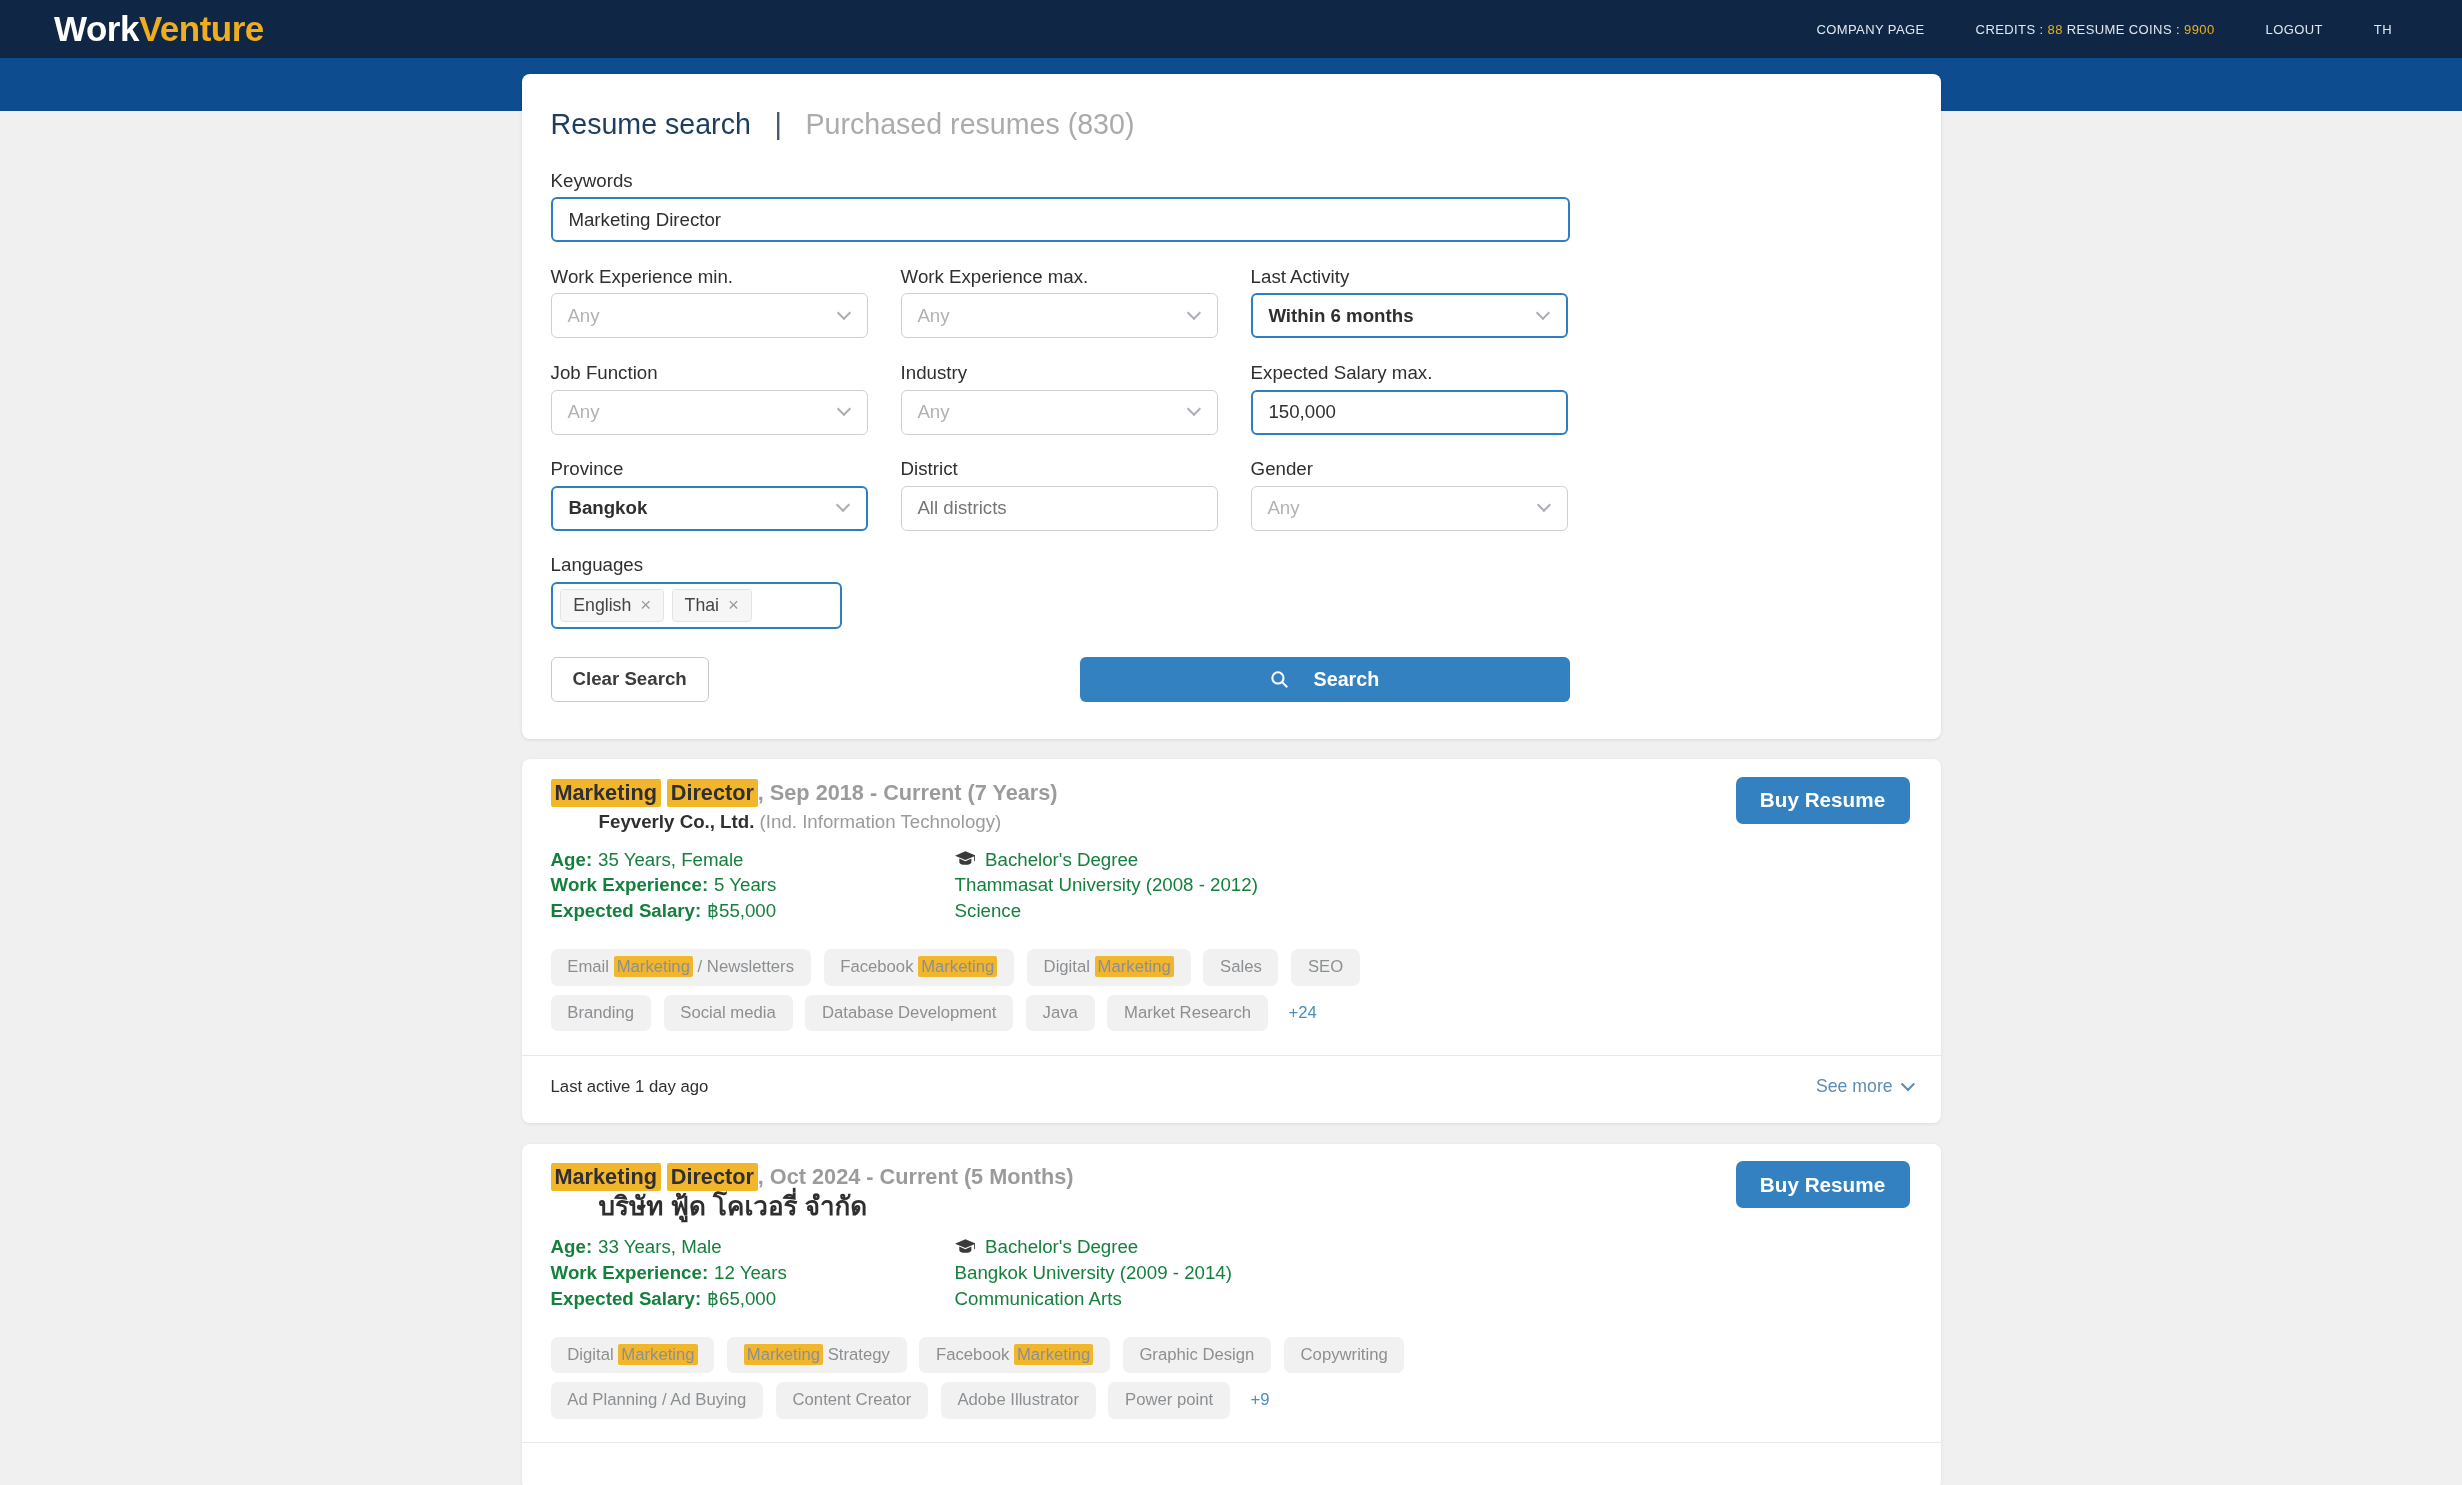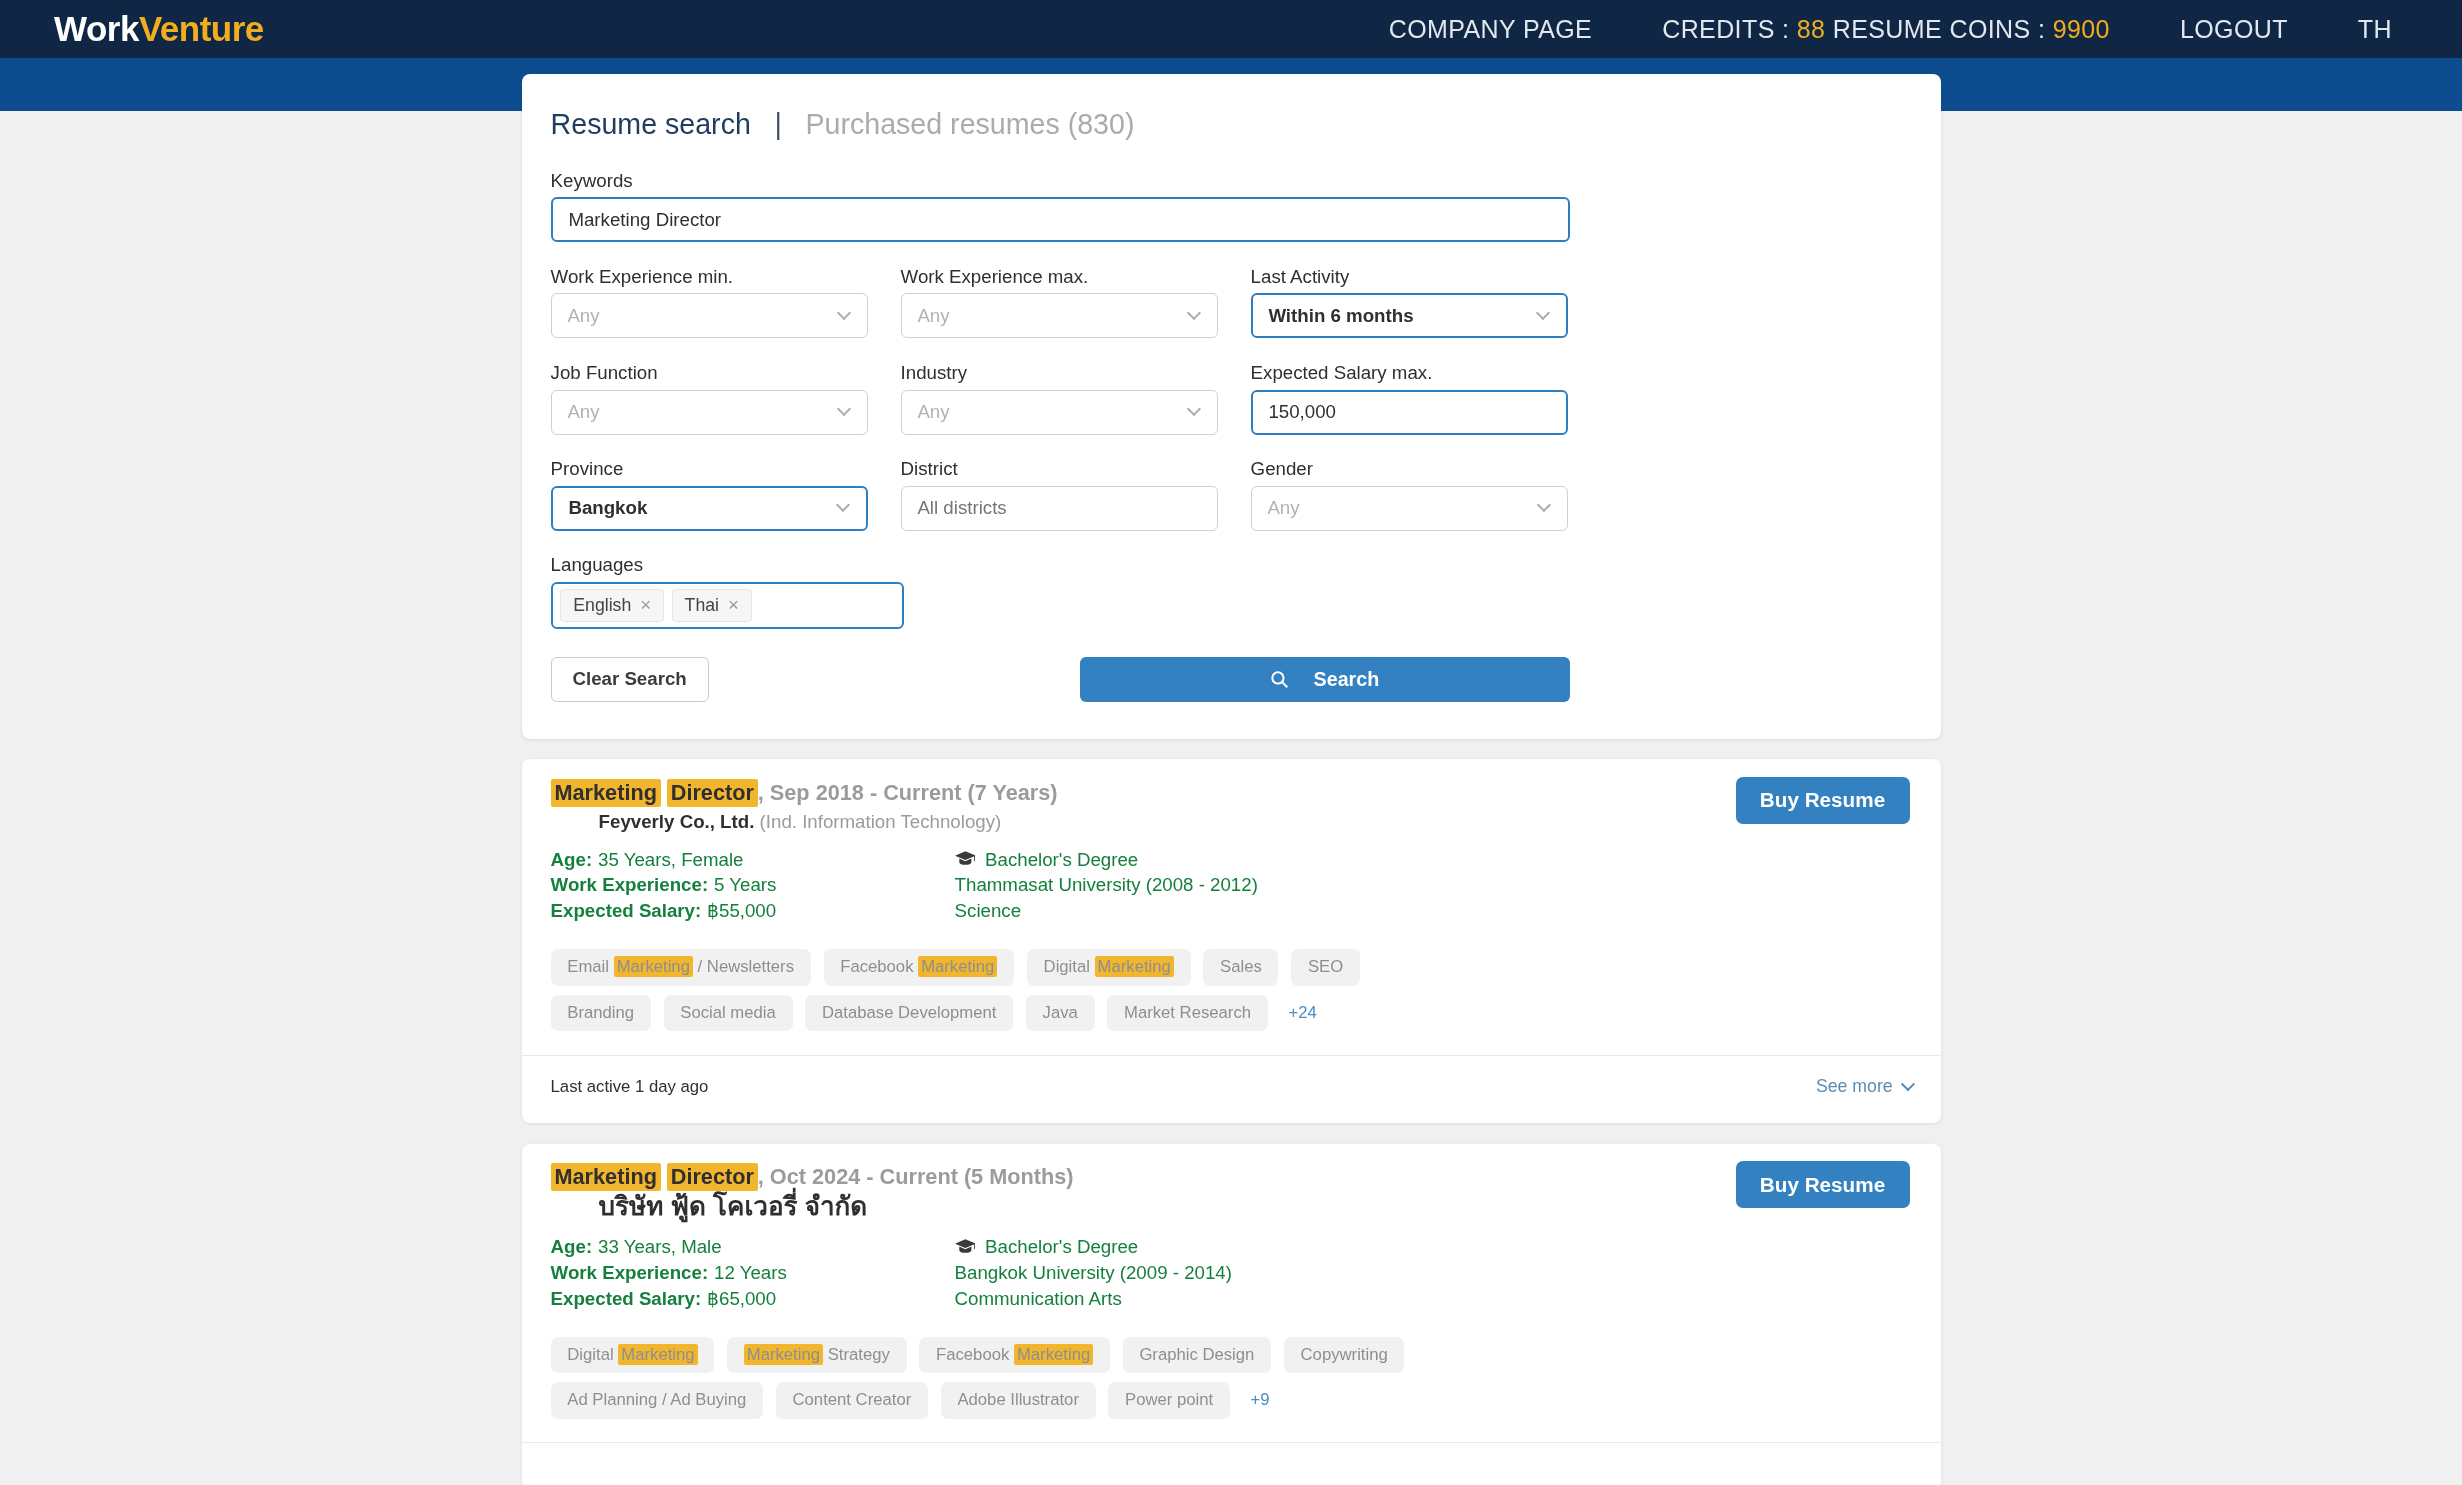--- a/index.html
+++ b/index.html
@@ -4,21 +4,21 @@
 <style>
   * { margin:0; padding:0; box-sizing:border-box; }
   html,body { width:2463px; height:1485px; overflow:hidden; }
   body { background:#f0f0f1; font-family:"Liberation Sans", sans-serif; color:#2f2f2f; }
 
   
   .topbar { height:58px; background:#0f2744; display:flex; align-items:center; padding:0 71px 0 54px; }
   .logo { font-size:35px; font-weight:bold; letter-spacing:-0.5px; cursor:pointer; }
   .logo .w1 { color:#ffffff; }
   .logo .w2 { color:#f0ad1e; }
-  .topnav { margin-left:auto; display:flex; align-items:flex-end; gap:70px; font-size:25px; color:#e3e8ef; letter-spacing:0.4px; }
+  .topnav { margin-left:auto; display:flex; align-items:flex-end; gap:51px; font-size:13px; color:#e3e8ef; letter-spacing:0.4px; }
   .topnav .navitem { cursor:pointer; white-space:nowrap; }
   .topnav .yellow { color:#f0ad1e; }
 
   
   .blueband { height:53px; background:#0d4d8f; }
 
   
   .container { width:1419px; margin:-37px auto 0; position:relative; }
 
   
@@ -35,21 +35,21 @@
   .ctrl { position:relative; height:45px; border:1px solid #cfcfcf; border-radius:5.9px; background:#fff;
           display:flex; align-items:center; padding:0 15.8px; font-size:18.7px; color:#2f2f2f; width:100%; }
   .ctrl.focused { border:2px solid #2e7fc1; }
   .ctrl .ph { color:#b0b3b6; }
   .ctrl .val-bold { font-weight:bold; }
   input.ctrl { outline:none; }
   .chev { position:absolute; right:17.7px; top:50%; width:9.9px; height:9.9px; margin-top:-7.9px;
           border-right:2px solid #a7adb3; border-bottom:2px solid #a7adb3; transform:rotate(45deg); }
   .select { cursor:pointer; }
 
-  .languages-box { width:353px; height:47px; border:2px solid #2e7fc1; border-radius:5.9px; background:#fff;
+  .languages-box { width:291px; height:47px; border:2px solid #2e7fc1; border-radius:5.9px; background:#fff;
                    display:flex; align-items:center; gap:7.9px; padding:0 7.9px; }
   .chip { display:flex; align-items:center; gap:8.9px; background:#f6f6f6; border:1px solid #e3e3e3; border-radius:3.9px;
           padding:4.9px 11.8px; font-size:17.7px; color:#444; }
   .chip-x { color:#9a9a9a; font-size:18.7px; cursor:pointer; line-height:1; }
 
   .buttons-row { display:flex; justify-content:space-between; width:1019px; margin-top:27.6px; }
   .clear-btn { width:158px; height:45px; background:#fff; border:1px solid #c9c9c9; border-radius:5.9px;
                font-size:18.7px; font-weight:bold; color:#3c3c3c; cursor:pointer; font-family:inherit; }
   .search-btn { width:490px; height:45px; background:#3381c0; border:none; border-radius:5.9px; color:#fff;
                 font-size:19.7px; font-weight:bold; cursor:pointer; display:flex; align-items:center; justify-content:center; gap:25px; font-family:inherit; }

